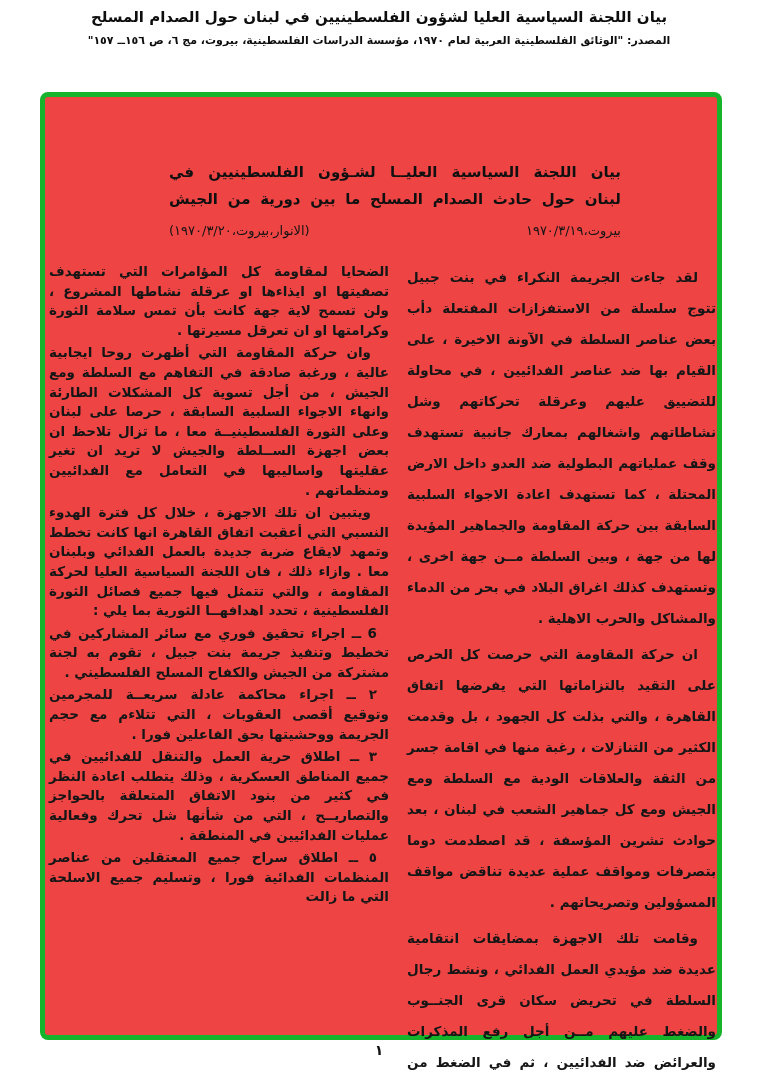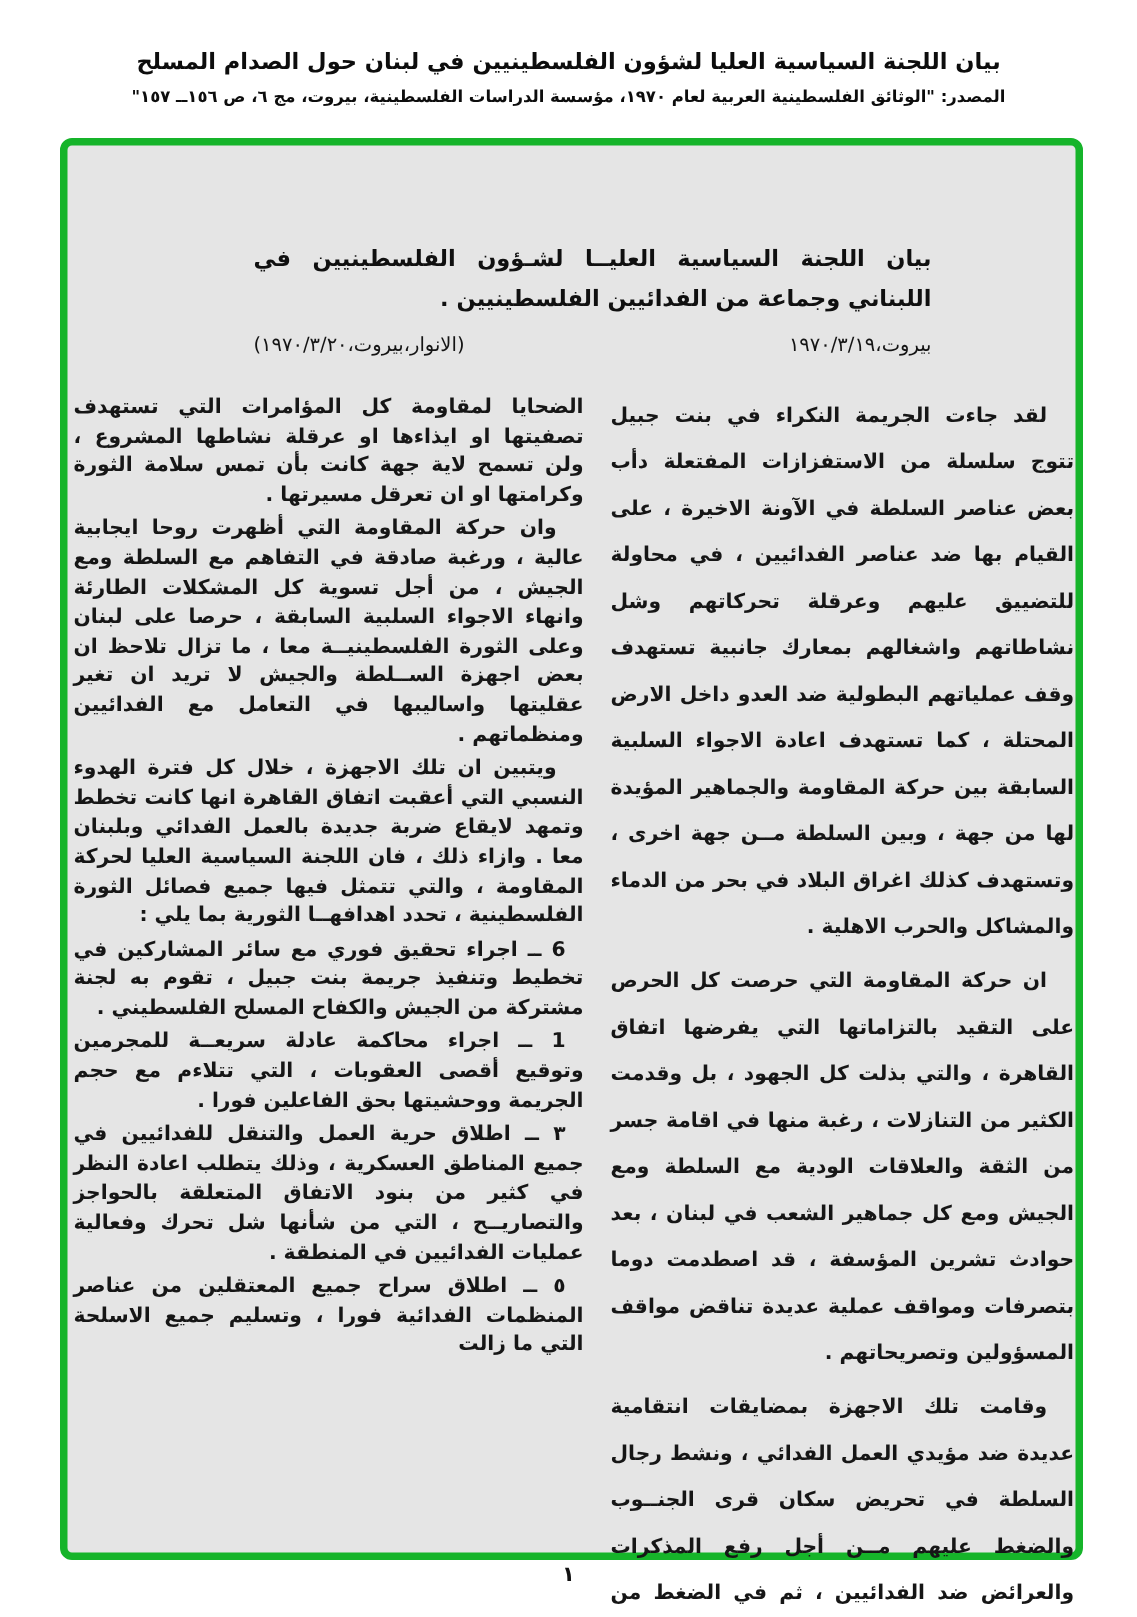--- a/index.html
+++ b/index.html
@@ -5,30 +5,30 @@
   html,body { margin:0; padding:0; background:#ffffff; }
   .page {
     position:relative;
     width:758px; height:1078px;
     background:#ffffff;
     font-family:"DejaVu Sans", sans-serif;
     direction:rtl;
     color:#141414;
     overflow:hidden;
   }
-  .doc-header { position:absolute; top:32px; left:0; right:0; text-align:center; }
+  .doc-header { position:absolute; top:8px; left:0; right:0; text-align:center; }
   .doc-header .hdr-title { font-size:15px; font-weight:bold; color:#0d0d0d; }
   .doc-header .hdr-source { font-size:11px; font-weight:bold; margin-top:8px; color:#0d0d0d; }
 
   .frame {
     position:absolute; top:92px; right:36px;
     width:672px; height:938px;
     border:5px solid #16b42a;
     border-radius:8px;
-    background:#e5e5e5;
+    background:#ef4444;
   }
   .inner-title {
     margin:62px 96px 0 124px;
     font-size:15px; font-weight:bold;
     line-height:27px; color:#101010;
   }
   .inner-title .t-line { text-align:justify; text-align-last:justify; }
   .inner-title .t-line.t-last { text-align:right; text-align-last:right; }
 
   .dateline {
@@ -68,21 +68,21 @@
 
   <div class="doc-header">
     <div class="hdr-title">بيان اللجنة السياسية العليا لشؤون الفلسطينيين في لبنان حول الصدام المسلح</div>
     <div class="hdr-source">المصدر: "الوثائق الفلسطينية العربية لعام ١٩٧٠، مؤسسة الدراسات الفلسطينية، بيروت، مج ٦، ص ١٥٦ــ ١٥٧"</div>
   </div>
 
   <div class="frame" style="border-color: rgb(22, 180, 42);">
 
     <div class="inner-title">
       <div class="t-line">بيان اللجنة السياسية العليــا لشـؤون الفلسطينيين في</div>
-      <div class="t-line t-last">اللبناني وجماعة من الفدائيين الفلسطينيين .</div>
+      <div class="t-line">لبنان حول حادث الصدام المسلح ما بين دورية من الجيش</div>
     </div>
 
     <div class="dateline">
       <span>بيروت،١٩٧٠/٣/١٩</span>
       <span>(الانوار،بيروت،١٩٧٠/٣/٢٠)</span>
     </div>
 
     <div class="columns">
 
       <div class="col col-first">
@@ -90,21 +90,21 @@
         <p class="p-indent">ان حركة المقاومة التي حرصت كل الحرص على التقيد بالتزاماتها التي يفرضها اتفاق القاهرة ، والتي بذلت كل الجهود ، بل وقدمت الكثير من التنازلات ، رغبة منها في اقامة جسر من الثقة والعلاقات الودية مع السلطة ومع الجيش ومع كل جماهير الشعب في لبنان ، بعد حوادث تشرين المؤسفة ، قد اصطدمت دوما بتصرفات ومواقف عملية عديدة تناقض مواقف المسؤولين وتصريحاتهم .</p>
         <p class="p-indent">وقامت تلك الاجهزة بمضايقات انتقامية عديدة ضد مؤيدي العمل الفدائي ، ونشط رجال السلطة في تحريض سكان قرى الجنــوب والضغط عليهم مــن أجل رفع المذكرات والعرائض ضد الفدائيين ، ثم في الضغط من اجل النزوح عن قراهم وأراضيهم ، بدل أن تعمل تلك الاجهزة على تحصين القرى وتهيئة الامكانيات التي تساعدها على الصمود والمقاومة .</p>
         <p class="p-indent">ان حركة المقاومة الفلسطينية المسلحة التي اضطرت مرارا عديدة الى تقديم عشرات الشهداء من أجل تثبيت حق شعبنا في الثورة والصمود ومقاومة الغزو الصهيوني الامبريالي لبلادنا ، ما تزال مستعدة لتقديم المزيد مــن</p>
       </div>
 
       <div class="col col-second">
         <p class="p-flow">الضحايا لمقاومة كل المؤامرات التي تستهدف تصفيتها او ايذاءها او عرقلة نشاطها المشروع ، ولن تسمح لاية جهة كانت بأن تمس سلامة الثورة وكرامتها او ان تعرقل مسيرتها .</p>
         <p class="p-indent">وان حركة المقاومة التي أظهرت روحا ايجابية عالية ، ورغبة صادقة في التفاهم مع السلطة ومع الجيش ، من أجل تسوية كل المشكلات الطارئة وانهاء الاجواء السلبية السابقة ، حرصا على لبنان وعلى الثورة الفلسطينيــة معا ، ما تزال تلاحظ ان بعض اجهزة الســلطة والجيش لا تريد ان تغير عقليتها واساليبها في التعامل مع الفدائيين ومنظماتهم .</p>
         <p class="p-indent">ويتبين ان تلك الاجهزة ، خلال كل فترة الهدوء النسبي التي أعقبت اتفاق القاهرة انها كانت تخطط وتمهد لايقاع ضربة جديدة بالعمل الفدائي وبلبنان معا . وازاء ذلك ، فان اللجنة السياسية العليا لحركة المقاومة ، والتي تتمثل فيها جميع فصائل الثورة الفلسطينية ، تحدد اهدافهــا الثورية بما يلي :</p>
         <p class="p-item">6 ــ اجراء تحقيق فوري مع سائر المشاركين في تخطيط وتنفيذ جريمة بنت جبيل ، تقوم به لجنة مشتركة من الجيش والكفاح المسلح الفلسطيني .</p>
-        <p class="p-item">1 ــ اجراء محاكمة عادلة سريعــة للمجرمين وتوقيع أقصى العقوبات ، التي تتلاءم مع حجم الجريمة ووحشيتها بحق الفاعلين فورا .</p>
+        <p class="p-item">٢ ــ اجراء محاكمة عادلة سريعــة للمجرمين وتوقيع أقصى العقوبات ، التي تتلاءم مع حجم الجريمة ووحشيتها بحق الفاعلين فورا .</p>
         <p class="p-item">٣ ــ اطلاق حرية العمل والتنقل للفدائيين في جميع المناطق العسكرية ، وذلك يتطلب اعادة النظر في كثير من بنود الاتفاق المتعلقة بالحواجز والتصاريــح ، التي من شأنها شل تحرك وفعالية عمليات الفدائيين في المنطقة .</p>
         <p class="p-item">٥ ــ اطلاق سراح جميع المعتقلين من عناصر المنظمات الفدائية فورا ، وتسليم جميع الاسلحة التي ما زالت</p>
       </div>
 
     </div>
   </div>
 
   <div class="page-number">١</div>
 
 </div>

